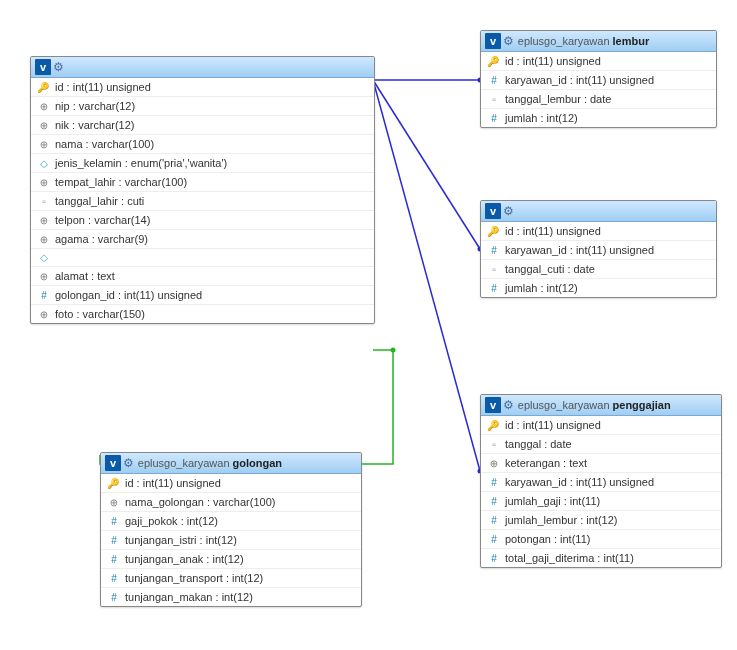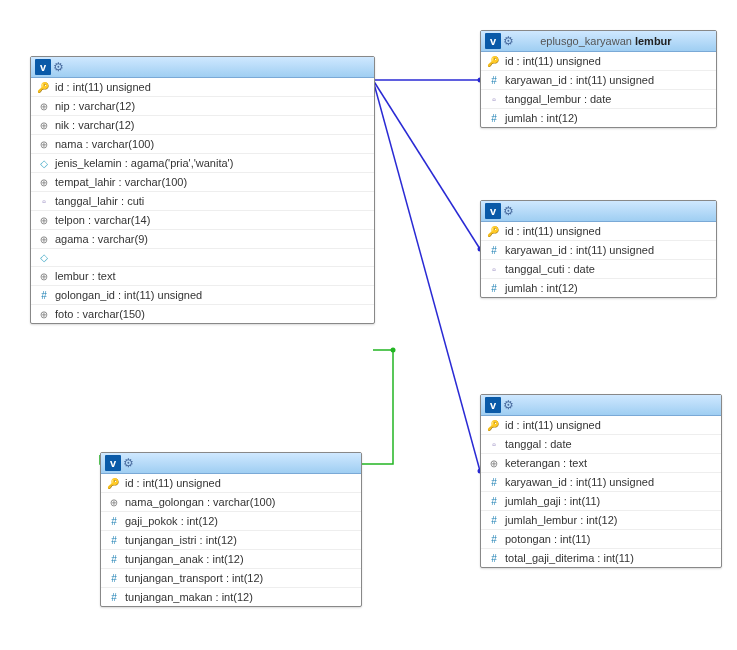--- a/index.html
+++ b/index.html
@@ -46,21 +46,21 @@
     border-radius: 1px;
     margin-right: 2px;
   }
   .gear {
     color: #4b6da0;
     font-size: 12px;
     margin-right: 4px;
   }
   .table-title {
     flex: 1;
-    text-align: center;
+    text-align: left;
     padding-right: 18px;
     color: #333;
     font-size: 11px;
     white-space: nowrap;
   }
   .table-title .schema {
     color: #555;
   }
   .table-title .tbl {
     font-weight: bold;
@@ -133,21 +133,21 @@
         <div class="col-row">
           <span class="col-icon ic-text">⊕</span>
           <span>nik : varchar(12)</span>
         </div>
         <div class="col-row">
           <span class="col-icon ic-text">⊕</span>
           <span>nama : varchar(100)</span>
         </div>
         <div class="col-row">
           <span class="col-icon ic-diamond">◇</span>
-          <span>jenis_kelamin : agama('pria','wanita')</span>
+          <span>jenis_kelamin : enum('pria','wanita')</span>
         </div>
         <div class="col-row">
           <span class="col-icon ic-text">⊕</span>
           <span>tempat_lahir : varchar(100)</span>
         </div>
         <div class="col-row">
           <span class="col-icon ic-date">▫</span>
           <span>tanggal_lahir : cuti</span>
         </div>
         <div class="col-row">
@@ -156,21 +156,21 @@
         </div>
         <div class="col-row">
           <span class="col-icon ic-text">⊕</span>
           <span>agama : varchar(9)</span>
         </div>
         <div class="col-row">
           <span class="col-icon ic-diamond">◇</span>
         </div>
         <div class="col-row">
           <span class="col-icon ic-text">⊕</span>
-          <span>lembur : text</span>
+          <span>alamat : text</span>
         </div>
         <div class="col-row">
           <span class="col-icon ic-hash">#</span>
           <span>golongan_id : int(11) unsigned</span>
         </div>
         <div class="col-row">
           <span class="col-icon ic-text">⊕</span>
           <span>foto : varchar(150)</span>
         </div>
       </div>
@@ -227,20 +227,24 @@
           <span class="col-icon ic-hash">#</span>
           <span>jumlah : int(12)</span>
         </div>
       </div>
 </div>
 
 <div class="table-box" id="tbl-penggajian" style="left:480px; top:394px; width:240px;">
   <div class="table-header">
     <div class="v-badge">v</div>
     <div class="gear">⚙</div>
+    <div class="table-title">
+      <span class="schema">eplusgo_karyawan</span>
+      <span class="tbl">penggajian</span>
+    </div>
   </div>
   <div class="cols" id="cols-penggajian">
         <div class="col-row">
           <span class="col-icon ic-key">🔑</span>
           <span>id : int(11) unsigned</span>
         </div>
         <div class="col-row">
           <span class="col-icon ic-date">▫</span>
           <span>tanggal : date</span>
         </div>
@@ -268,20 +272,24 @@
           <span class="col-icon ic-hash">#</span>
           <span>total_gaji_diterima : int(11)</span>
         </div>
       </div>
 </div>
 
 <div class="table-box" id="tbl-golongan" style="left:100px; top:452px; width:260px;">
   <div class="table-header">
     <div class="v-badge">v</div>
     <div class="gear">⚙</div>
+    <div class="table-title">
+      <span class="schema">eplusgo_karyawan</span>
+      <span class="tbl">golongan</span>
+    </div>
   </div>
   <div class="cols" id="cols-golongan">
         <div class="col-row">
           <span class="col-icon ic-key">🔑</span>
           <span>id : int(11) unsigned</span>
         </div>
         <div class="col-row">
           <span class="col-icon ic-text">⊕</span>
           <span>nama_golongan : varchar(100)</span>
         </div>

